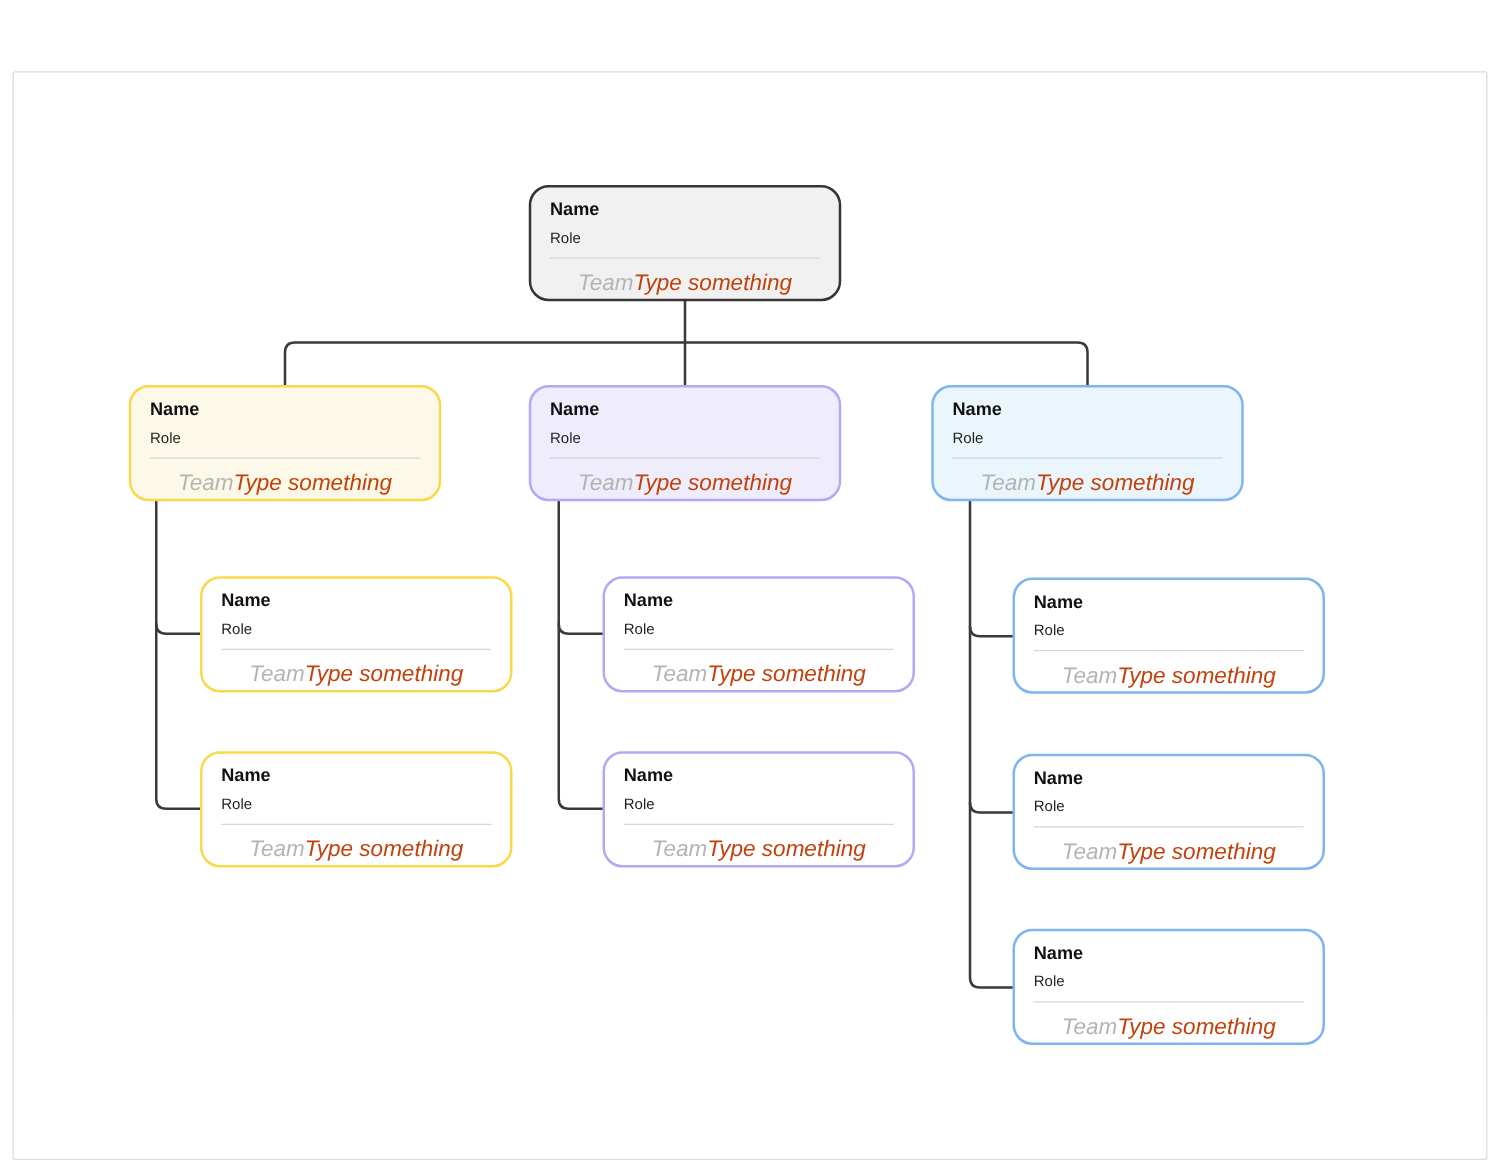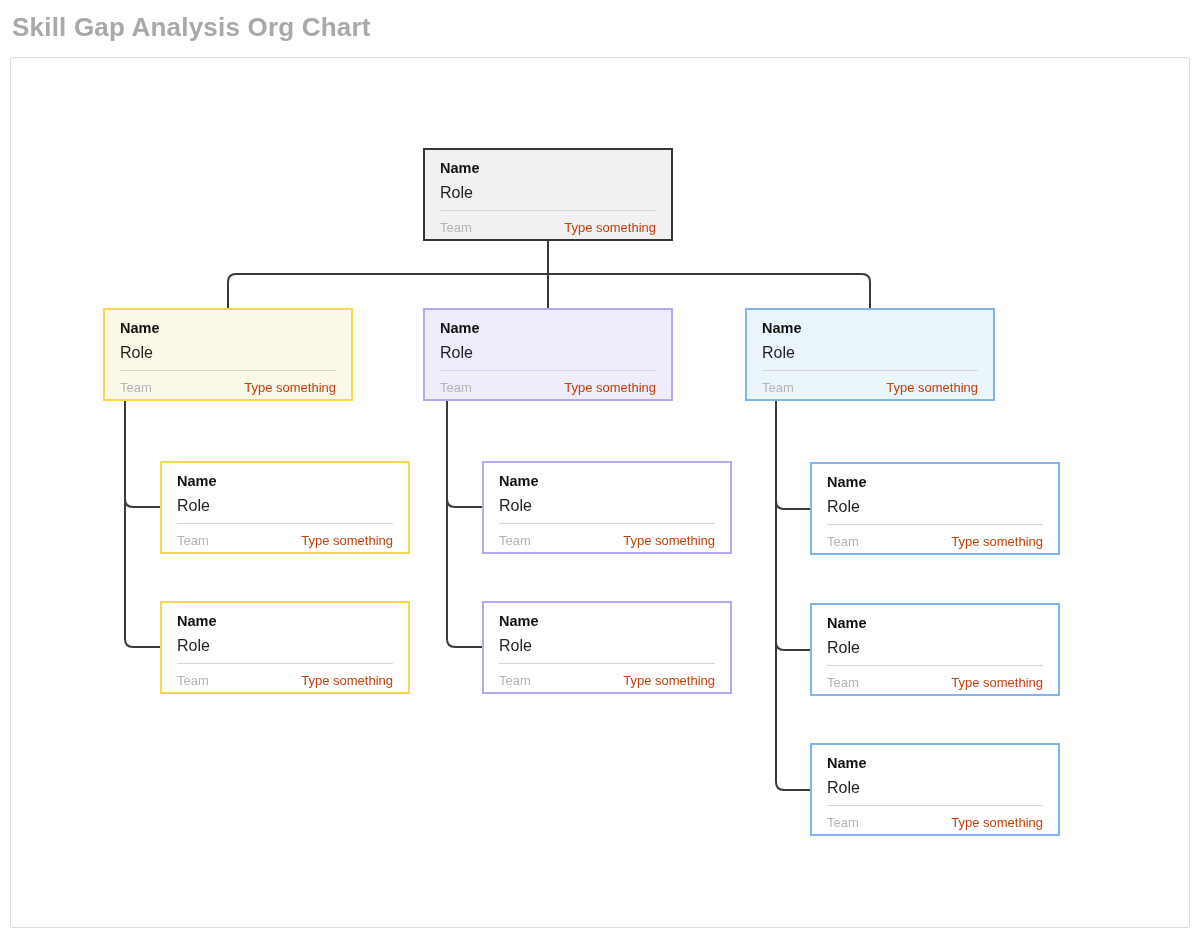--- a/index.html
+++ b/index.html
@@ -43,45 +43,46 @@
     height: 939px;
     pointer-events: none;
   }
   .card {
     position: absolute;
     width: 250px;
     height: 93px;
     box-sizing: border-box;
     background: #ffffff;
     border: 2px solid #353535;
-    border-radius: 0;
+    border-radius: 16px;
     padding: 9px 15px 0 15px;
   }
   .card .name {
     font-size: 14.5px;
     font-weight: bold;
     color: #111111;
     line-height: 1.25;
   }
   .card .role {
-    font-size: 16px;
+    font-size: 12px;
     color: #1f1f1f;
     margin-top: 6px;
     line-height: 1.2;
   }
   .card .divider {
     border-top: 1px solid #d6d6d6;
     margin-top: 8px;
   }
   .card .meta {
     display: flex;
-    justify-content: space-between;
+    justify-content: center;
     align-items: baseline;
     margin-top: 9px;
-    font-size: 13px;
+    font-size: 18px;
+    font-style: italic;
   }
   .card .team { color: #b4b4b4; }
   .card .value { color: #c2410c; }
 
   .theme-root   { border-color: #353535; background: #f1f1f1; }
   .theme-yellow-parent { border-color: #f8d94c; background: #fdf9e8; }
   .theme-yellow-child  { border-color: #f8d94c; background: #ffffff; }
   .theme-purple-parent { border-color: #b5a9f3; background: #efecfc; }
   .theme-purple-child  { border-color: #b5a9f3; background: #ffffff; }
   .theme-blue-parent   { border-color: #7fb5ec; background: #ebf5fc; }
@@ -98,21 +99,20 @@
   .pos-p-c2      { left: 482px; top: 601px; }
   .pos-b-c1      { left: 810px; top: 462px; }
   .pos-b-c2      { left: 810px; top: 603px; }
   .pos-b-c3      { left: 810px; top: 743px; }
 </style>
 </head>
 <body>
 
 <div class="page">
 
-  <div class="page-title">Skill Gap Analysis Org Chart</div>
 
   <div class="canvas-frame"></div>
 
   <svg class="connectors" viewBox="0 0 1200 939" fill="none" stroke="#3a3a3a" stroke-width="2" stroke-linecap="round" stroke-linejoin="round">
 
     <path d="M548 241 V308"></path>
     <path d="M548 274 H236 Q228 274 228 282 V308"></path>
     <path d="M548 274 H862 Q870 274 870 282 V308"></path>
 
     <path d="M125 401 V639 Q125 647 133 647 H160"></path>

